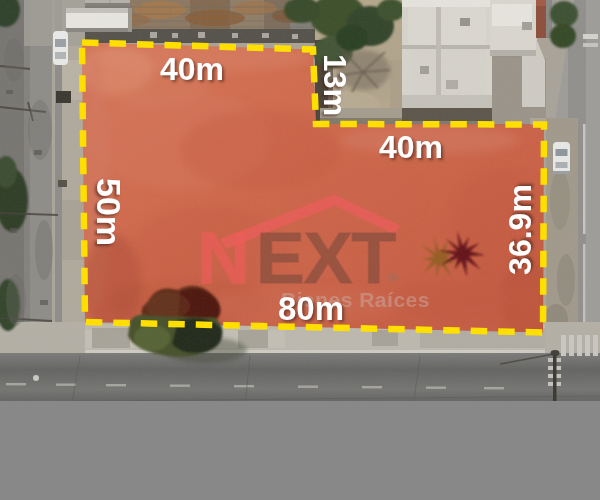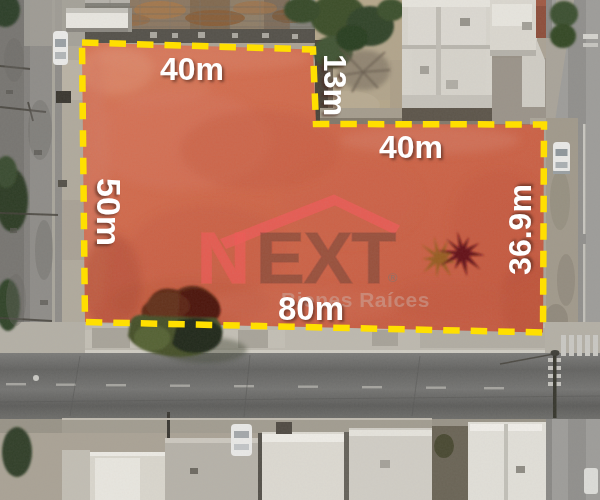--- a/index.html
+++ b/index.html
@@ -1,16 +1,16 @@
 <!DOCTYPE html>
 <html><head>
 <meta charset="utf-8">
 <style>
   html,body{margin:0;padding:0;background:#888;}
-  #stage{width:600px;height:500px;position:relative;overflow:hidden;font-family:"Liberation Sans",sans-serif;}
+  #stage{width:600px;height:401px;position:relative;overflow:hidden;font-family:"Liberation Sans",sans-serif;}
   svg{display:block;}
 </style>
 </head>
 <body>
 <div id="stage">
 <svg width="600" height="500" viewBox="0 0 600 500">
 <defs>
   <filter id="b1" x="-30%" y="-30%" width="160%" height="160%">
           <feGaussianBlur stdDeviation="1.1"></feGaussianBlur>
         </filter>

